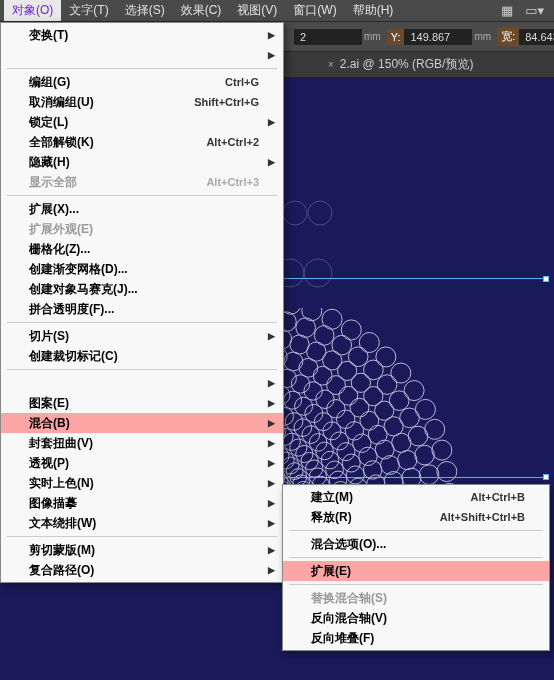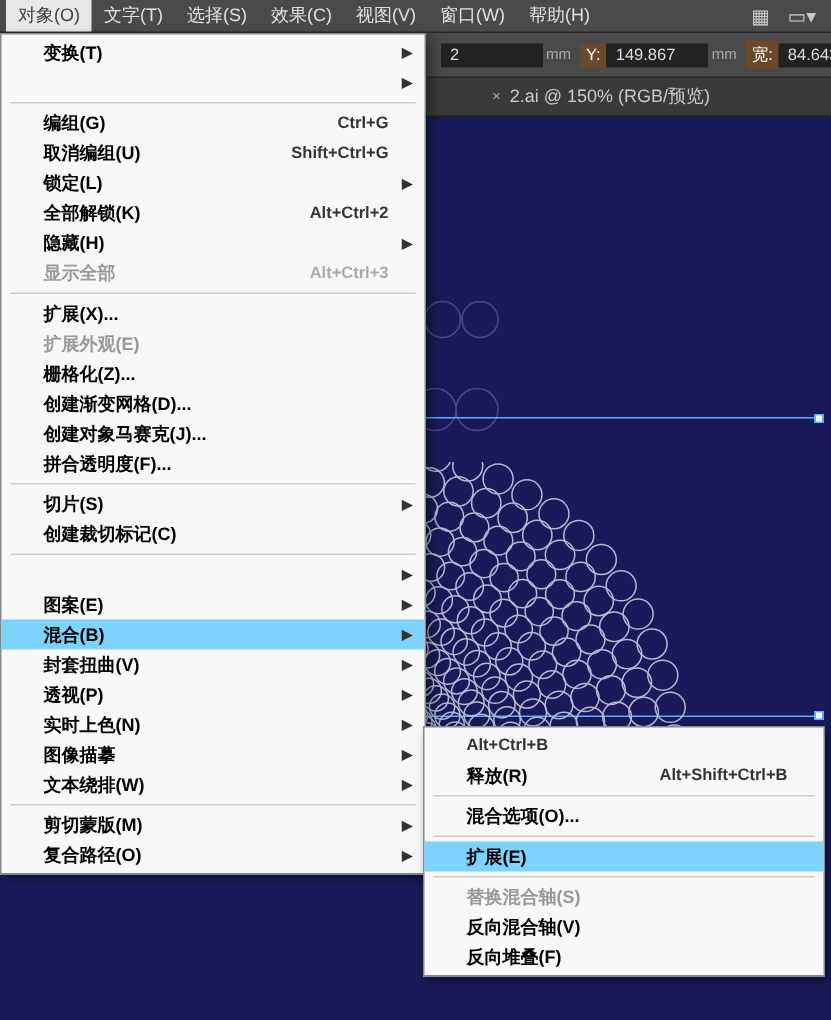--- a/index.html
+++ b/index.html
@@ -1,21 +1,21 @@
 <!DOCTYPE html>
 <html><head>
 <meta charset="utf-8">
 <style>
 * { margin: 0; padding: 0; box-sizing: border-box; font-family: "Microsoft YaHei", Arial, sans-serif; }
 body { width: 554px; height: 680px; background: #1a1a5a; overflow: hidden; position: relative; }
 
 
 .menubar { background: #4a4a4a; height: 22px; display: flex; align-items: center; padding: 0 4px; font-size: 12px; color: #e0e0e0; border-bottom: 1px solid #2a2a2a; }
 .menubar-item { padding: 2px 8px; cursor: pointer; }
-.menubar-item.active { background: #e8e8e8; color: #404040; }
+.menubar-item.active { background: #e8e8e8; color: #6d28d9; }
 .menubar-spacer { flex: 1; }
 .menubar-icon { padding: 0 6px; color: #ccc; font-size: 13px; }
 
 
 .toolbar { background: #4a4a4a; height: 30px; display: flex; align-items: center; padding: 0 4px; font-size: 11px; color: #ccc; border-bottom: 1px solid #2a2a2a; }
 .field-label { background: #6a4a2a; color: #fff; padding: 2px 4px; margin-left: 6px; font-size: 11px; }
 .field-value { background: #222; color: #ddd; padding: 2px 6px; min-width: 68px; display: inline-block; }
 .unit { color: #aaa; font-size: 10px; margin-left: 2px; }
 
 
@@ -32,21 +32,21 @@
 .sel-handle.bl { bottom: -3px; left: -3px; }
 .sel-handle.br { bottom: -3px; right: -3px; }
 .circles { position: absolute; top: 230px; left: 0; }
 .circles circle { fill: none; stroke: #b8b8d8; stroke-width: 1; }
 .faint-circles { position: absolute; top: 120px; left: 0; }
 .faint-circles circle { fill: none; stroke: #4a4a8a; stroke-width: 1; }
 
 
 .dropdown { position: absolute; top: 22px; left: 0; width: 284px; background: #f8f8f8; border: 1px solid #888; box-shadow: 3px 3px 8px rgba(0,0,0,0.4); font-size: 12px; color: #000; padding: 2px 0; z-index: 10; }
 .menu-item { display: flex; align-items: center; padding: 3px 24px 3px 28px; cursor: pointer; position: relative; height: 20px; font-weight: bold; }
-.menu-item.highlighted { background: #7dd3fc; }
+.menu-item.highlighted { background: #fca5a5; }
 .menu-item.disabled { color: #999; }
 .menu-label { flex: 1; }
 .menu-shortcut { color: #333; font-size: 11px; }
 .menu-item.disabled .menu-shortcut { color: #aaa; }
 .menu-arrow { position: absolute; right: 8px; font-size: 9px; color: #333; }
 .menu-sep { height: 1px; background: #ccc; margin: 3px 6px; }
 
 
 .submenu { position: absolute; top: 484px; left: 282px; width: 268px; background: #f8f8f8; border: 1px solid #888; box-shadow: 3px 3px 8px rgba(0,0,0,0.4); font-size: 12px; color: #000; padding: 2px 0; z-index: 11; }
 </style>
@@ -328,20 +328,21 @@
       <span class="menu-arrow">▶</span>
     </div>
     <div class="menu-item">
       <span class="menu-label">复合路径(O)</span>
       <span class="menu-arrow">▶</span>
     </div>
   </div>
 
 <div class="submenu" id="sub-menu">
     <div class="menu-item">
+      <span class="menu-label">建立(M)</span>
       <span class="menu-shortcut">Alt+Ctrl+B</span>
     </div>
     <div class="menu-item">
       <span class="menu-label">释放(R)</span>
       <span class="menu-shortcut">Alt+Shift+Ctrl+B</span>
     </div>
     <div class="menu-sep"></div>
     <div class="menu-item">
       <span class="menu-label">混合选项(O)...</span>
     </div>

